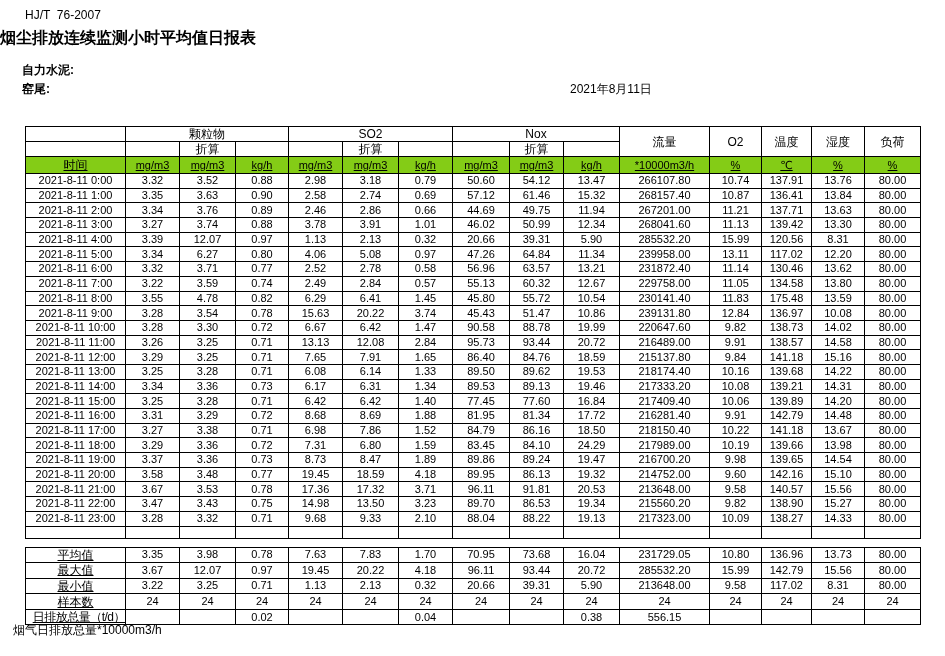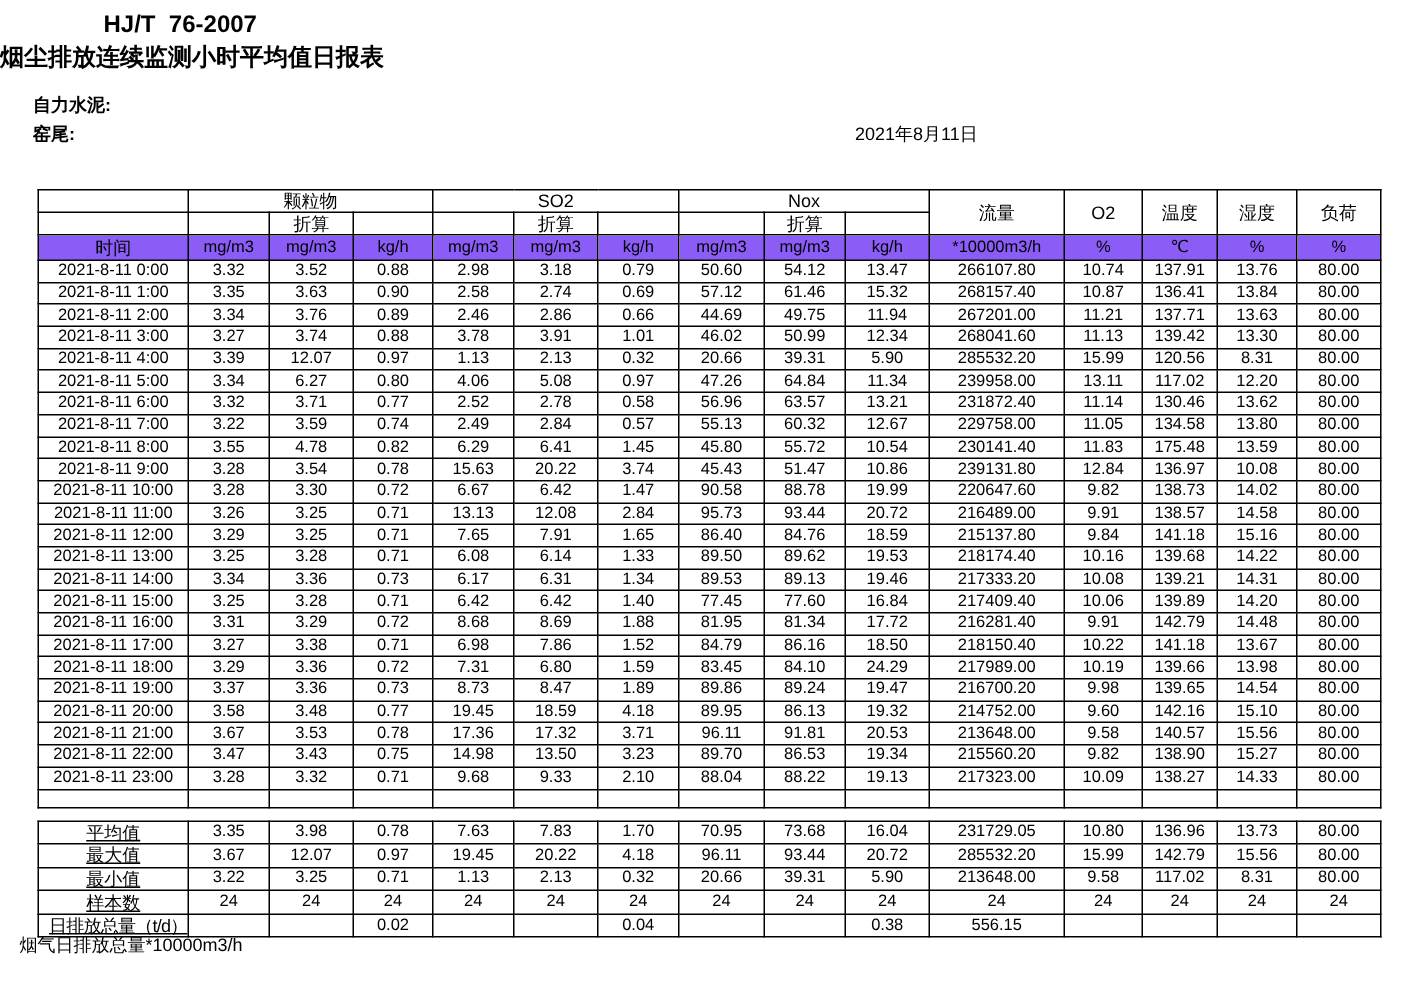--- a/index.html
+++ b/index.html
@@ -1,32 +1,32 @@
 <!DOCTYPE html>
 <html><head>
 <meta charset="utf-8">
 <style>
   * { margin:0; padding:0; box-sizing:border-box; }
   html,body { background:#ffffff; }
   body {
     width:945px; height:656px; position:relative; overflow:hidden;
     font-family:"Liberation Sans","DejaVu Sans",sans-serif; color:#000;
   }
-  .std { position:absolute; left:25px; top:8px; font-size:16px; font-weight:bold; white-space:pre;margin-left:44px; }
+  .std { position:absolute; left:25px; top:8px; font-size:12px; font-weight:normal; white-space:pre; }
   .title { position:absolute; left:0; top:28px; width:674px; text-align:left; font-size:16px; font-weight:bold; }
   .company { position:absolute; left:22px; top:62px; font-size:12px; font-weight:bold; }
   .location { position:absolute; left:22px; top:81px; font-size:12px; font-weight:bold;text-align:center; }
   .date { position:absolute; left:570px; top:81px; font-size:12px; }
   table { position:absolute; left:25px; top:126px; border-collapse:collapse; table-layout:fixed; }
   td {
     border:1px solid #000; padding:0; text-align:center; vertical-align:middle;
     font-size:11px; line-height:1; height:14px; overflow:hidden; white-space:nowrap;
   }
   tr.hdr td { height:15px; font-size:12px; }
-  tr.units td { background:#8b5cf6; height:17px; font-size:11px; }
+  tr.units td { background:#84cc16; height:17px; font-size:11px;text-decoration:underline; }
   tr.units td:first-child { font-size:12px; }
   tr.data td { height:14.7px; }
   tr.blank td { height:12px; }
   tr.gap td { border:none; height:9px; background:#fff; }
   tr.summary td { height:15.6px; }
   tr.summary td.slabel { text-decoration:underline; font-size:12px; }
   tr.summary td.slabel.left { text-align:right; padding-left:4px; letter-spacing:-0.5px; }
   .footnote { position:absolute; left:13px; top:622px; font-size:12px; }
 </style>
 </head>

